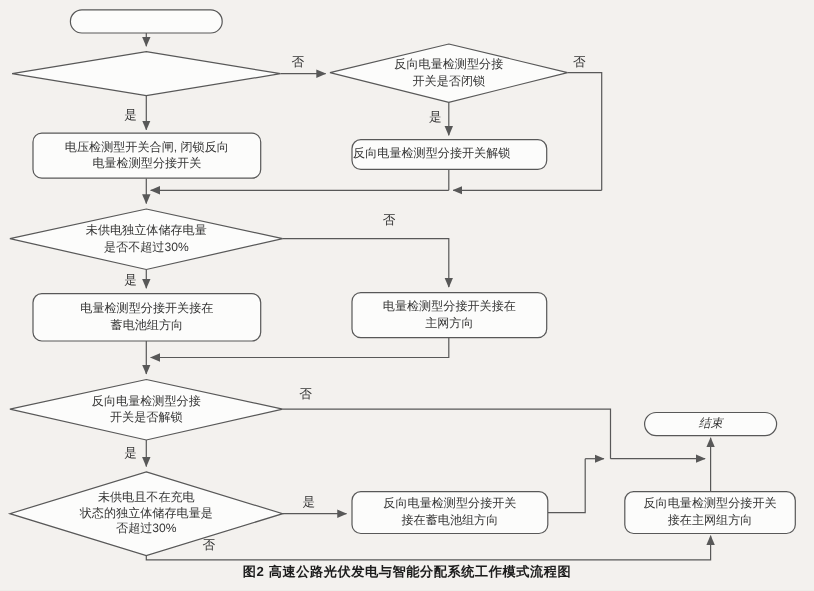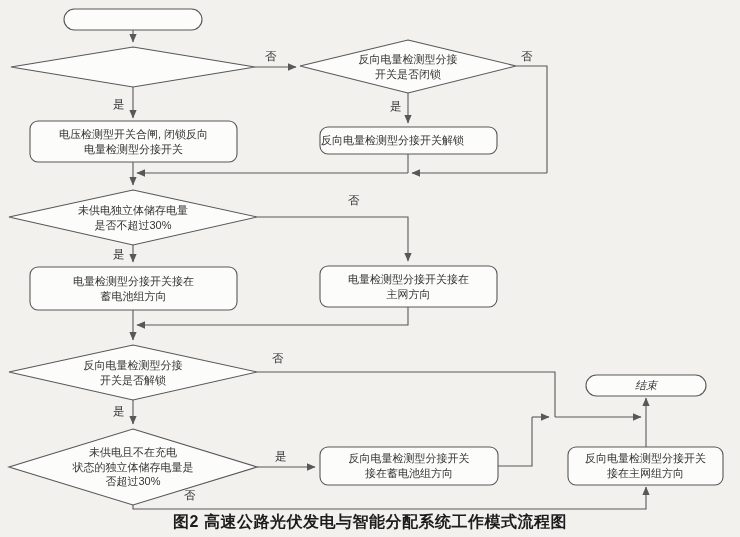--- a/index.html
+++ b/index.html
@@ -16,21 +16,21 @@
     position:absolute;display:flex;align-items:center;justify-content:center;
     text-align:center;white-space:pre-line;
     font-size:11px;line-height:1.32;color:var(--text,#353535);
     pointer-events:none;
   }
   .edge-label{
     position:absolute;font-size:11.5px;color:var(--text,#353535);
   }
   .caption{
     position:absolute;left:0;right:0;top:512px;text-align:center;
-    font-weight:bold;font-size:16px;letter-spacing:.5px;
+    font-weight:bold;font-size:12px;letter-spacing:.5px;
     color:var(--caption-text,#1c1c1c);
   }
 </style>
 </head>
 <body>
 
 <div class="canvas">
 
   <svg width="740" height="537" viewBox="0 0 740 537">
     <defs>

